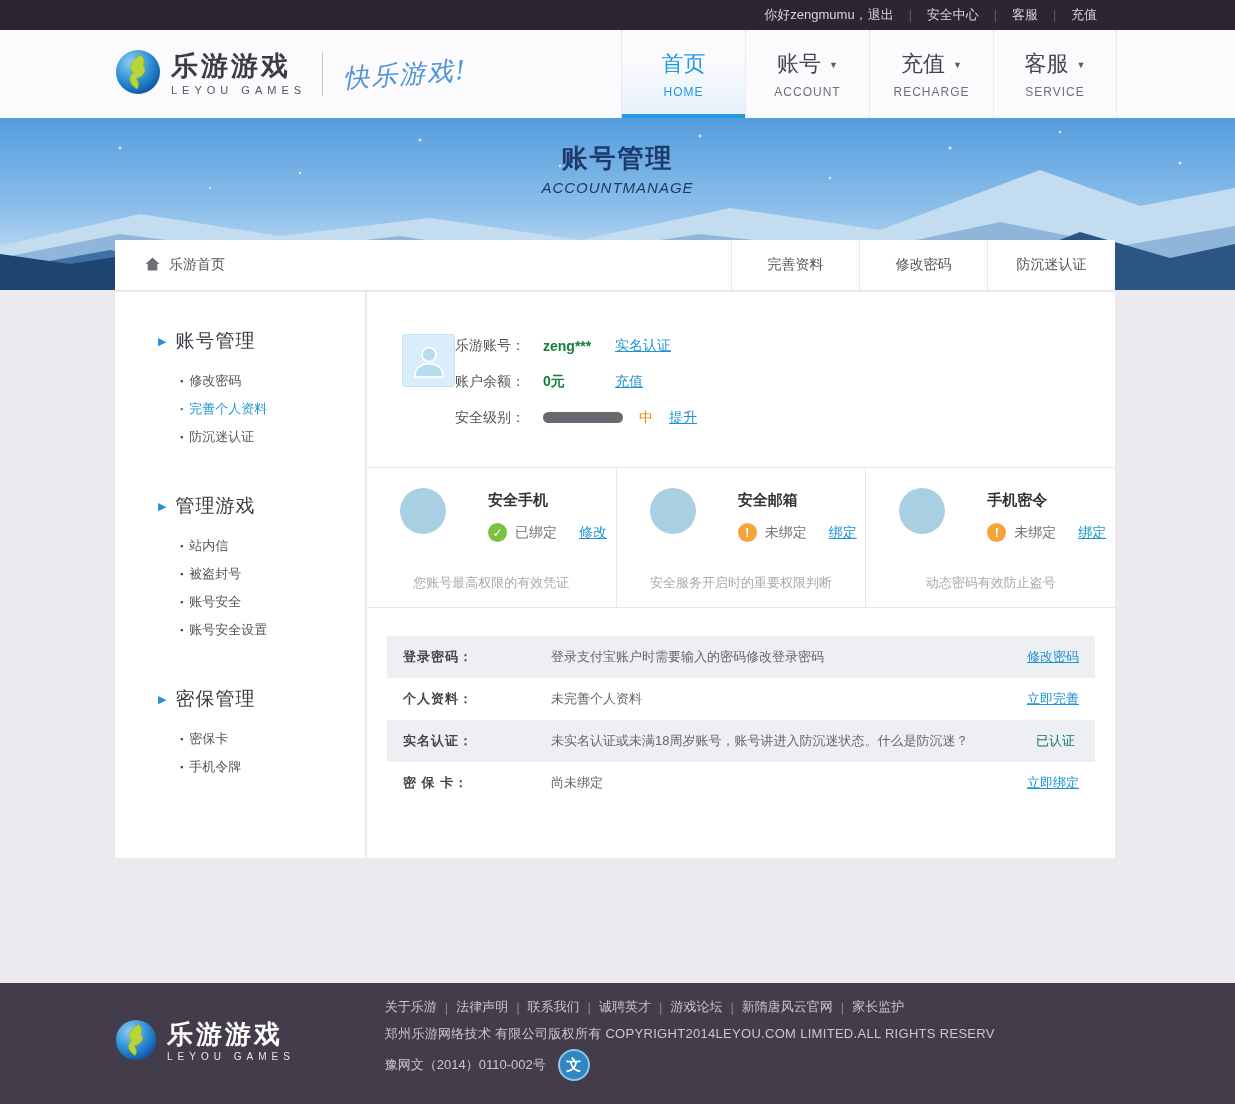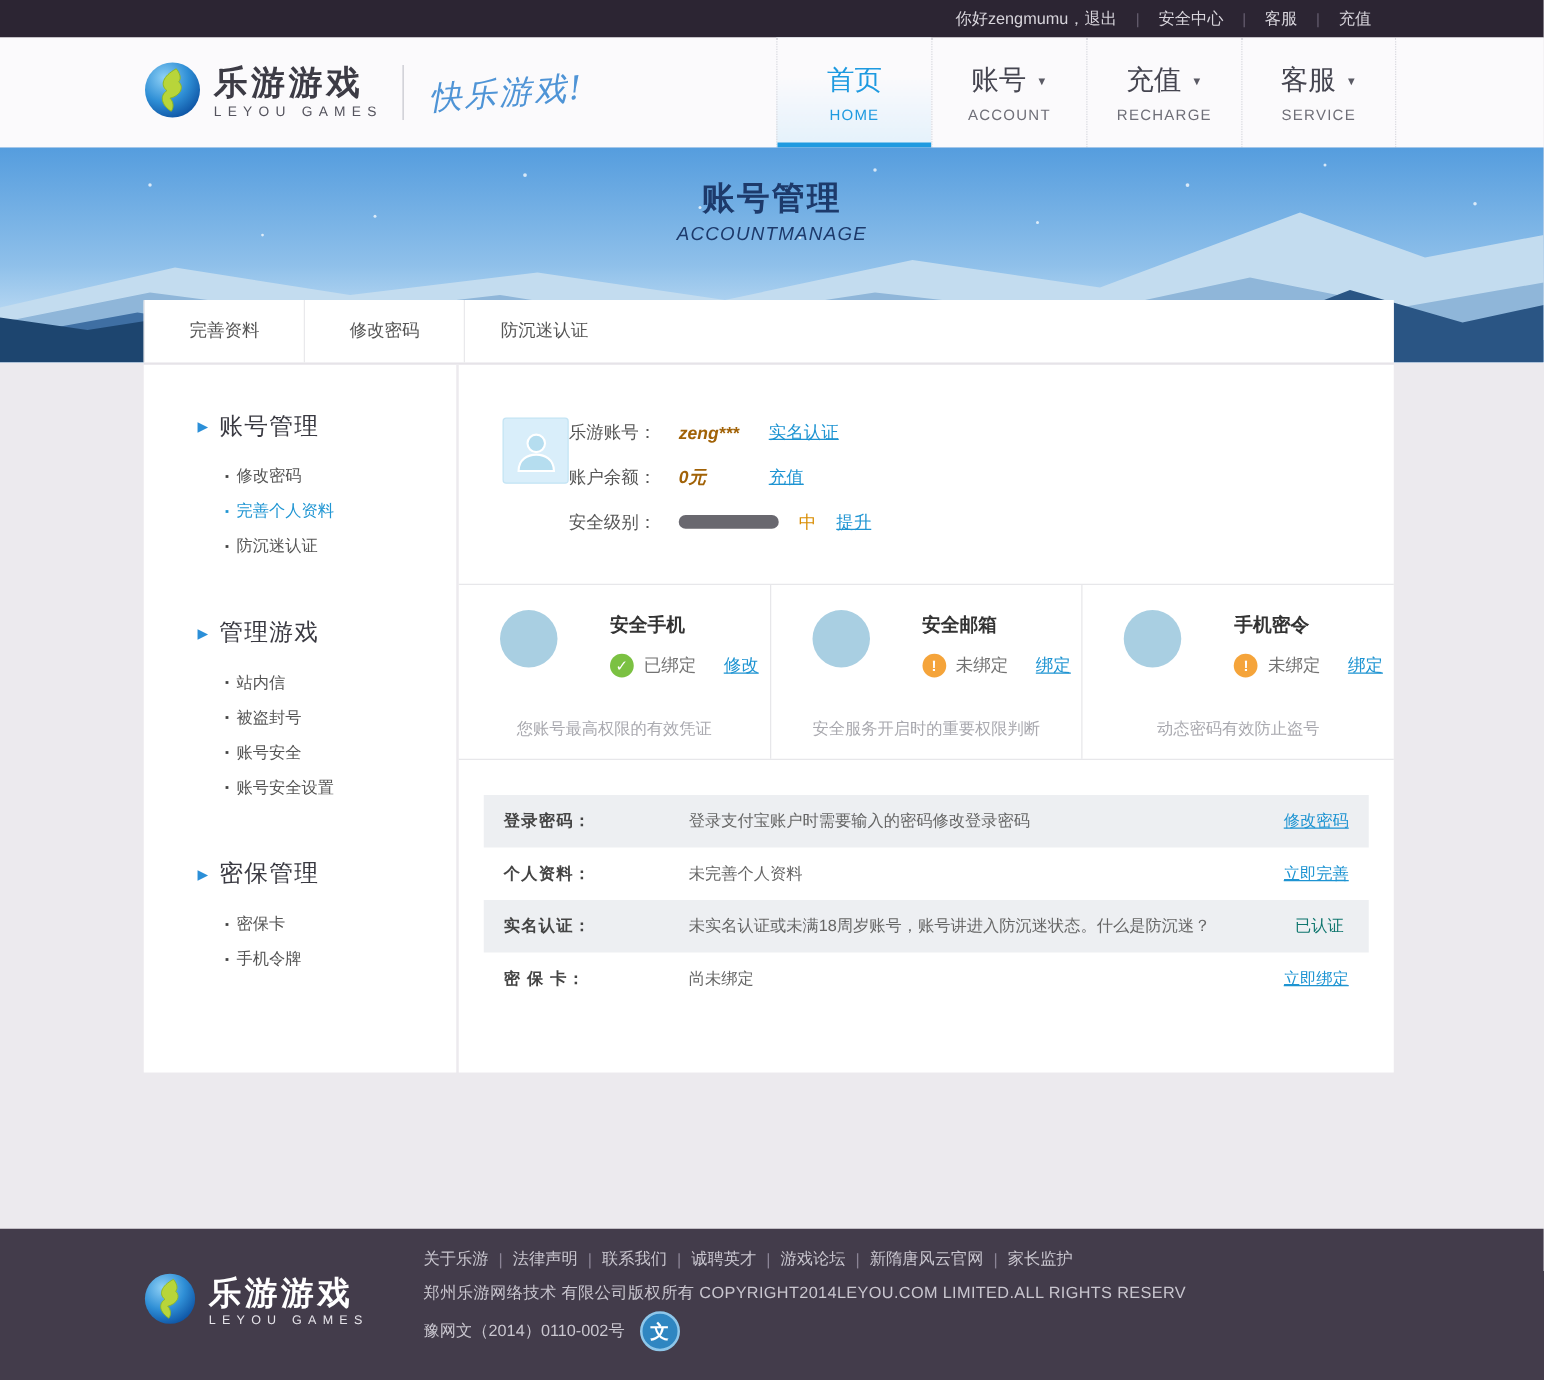--- a/index.html
+++ b/index.html
@@ -85,21 +85,21 @@
   .link { color:#1e94d2; text-decoration:underline; font-size:14px; }
 
   .account-info { height:176px; padding:42px 0 0 35px; display:flex; border-bottom:1px solid #e7e7ea; }
   .avatar {
     width:53px; height:53px; background:#d9eefa; border:1px solid #c2e3f4;
     border-radius:3px; display:flex; align-items:center; justify-content:center;
   }
   .info-rows { }
   .info-row { display:flex; align-items:center; height:23px; margin-bottom:13px; font-size:14px; }
   .info-label { color:#555; width:88px; }
-  .info-value { color:#a16207; font-weight:bold; width:72px;font-style:italic; }
+  .info-value { color:#15803d; font-weight:bold; width:72px; }
   .sec-bar { width:80px; height:11px; background:#69686f; border-radius:6px; overflow:hidden; }
   .sec-fill { height:100%; background:linear-gradient(180deg,#ffd24a,#f0ad00); border-radius:6px; }
   .sec-level { color:#d98c00; margin:0 16px; font-size:14px; }
 
   .cards-row { height:140px; display:flex; border-bottom:1px solid #e7e7ea; }
   .card { flex:1; padding:20px 0 0 33px; position:relative; }
   .card + .card { border-left:1px solid #e7e7ea; }
   .card-top { display:flex;gap:28px; }
   .card-circle { width:46px; height:46px; border-radius:50%; background:#a9cfe2; flex:none; }
   .card-body { margin-left:14px; padding-top:3px; }
@@ -122,21 +122,21 @@
   .trow-desc { flex:1; color:#666; }
   .trow .link { font-size:13px; }
   .trow-plain { color:#0f766e; margin-right:4px; font-size:13px; }
 
   
   .footer { height:121px; background:#433c4b; display:flex; padding-left:115px; }
   .footer-logo { display:flex; align-items:center; align-self:center; margin-top:-4px; }
   .f-logo-text { margin-left:10px; }
   .f-logo-cn { color:#fff; font-size:26px; font-weight:bold; letter-spacing:3px; line-height:1; }
   .f-logo-en { color:#e6e4ea; font-size:10px; letter-spacing:5px; margin-top:4px; }
-  .footer-text { margin-left:44px; padding-top:15px; font-size:13px; color:#c9c6cf; }
+  .footer-text { margin-left:90px; padding-top:15px; font-size:13px; color:#c9c6cf; }
   .footer-links { display:flex; align-items:center; }
   .footer-links a { color:#c9c6cf; text-decoration:none; }
   .f-sep { margin:0 8px; color:#8b8496; }
   .footer-copy { margin-top:9px; letter-spacing:.3px; }
   .footer-icp { margin-top:6px; display:flex; align-items:center; }
   .badge {
     width:32px; height:32px; border-radius:50%; background:#2f86c1; border:2px solid #8ec7ea;
     color:#fff; display:flex; align-items:center; justify-content:center;
     font-size:15px; font-weight:bold; margin-left:12px; cursor:pointer;
   }
@@ -235,20 +235,28 @@
   <div class="banner-text">
     <div class="banner-title">账号管理</div>
     <div class="banner-sub">ACCOUNTMANAGE</div>
   </div>
 </div>
 
 <div class="page-body">
   <div class="container">
 
     <div class="crumb-bar">
+      <div class="crumb-left">
+        <span>
+          <svg width="15" height="14" viewBox="0 0 15 14">
+              <path d="M7.5 0.5 L14.5 7 H12.3 V13.5 H2.7 V7 H0.5 Z" fill="#6f6f76"></path>
+            </svg>
+        </span>
+        <span>乐游首页</span>
+      </div>
       <div class="crumb-tabs">
         <div class="crumb-tab">完善资料</div>
         <div class="crumb-tab">修改密码</div>
         <div class="crumb-tab">防沉迷认证</div>
       </div>
     </div>
 
     <div class="content-row">
 
       <aside class="sidebar">

